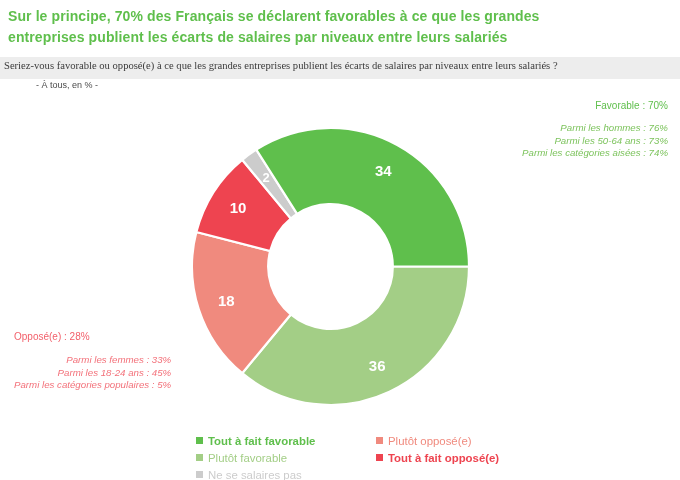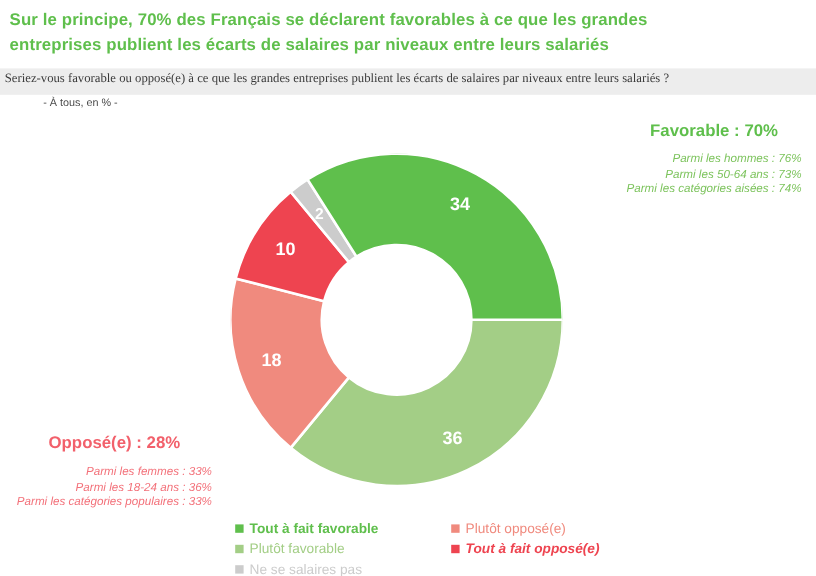--- a/index.html
+++ b/index.html
@@ -29,30 +29,30 @@
   .subtitle-text{
     position:absolute;left:4px;top:60px;
     font-size:10.6px;color:#3b3b3b;white-space:nowrap;font-family:Liberation Serif, serif;
   }
   .basis-text{
     position:absolute;left:5px;top:80px;
     font-size:9px;color:#4a4a4a;margin-left:31px;
   }
 
   
-  .side-heading{font-size:14px;font-weight:bold;text-align:center;}
+  .side-heading{font-size:10px;font-weight:normal;}
   .side-list{margin:0;padding:0;list-style:none;text-align:right;}
   .side-list li{font-size:9.7px;font-style:italic;line-height:12.6px;white-space:nowrap;}
 
   .fav-block{position:absolute;right:12px;top:100px;text-align:right;}
   .fav-block .side-heading{color:#5FBF4C;}
   .fav-block .side-list li{color:#7CC35C;}
   .fav-block .side-list{margin-top:11px;}
 
-  .opp-block{position:absolute;left:14px;top:331px;text-align:left;margin-top:29px;}
+  .opp-block{position:absolute;left:14px;top:331px;text-align:left;}
   .opp-block .side-heading{color:#F2606B;}
   .opp-block .side-list li{color:#F3717A;}
   .opp-block .side-list{margin-top:12px;}
 
   
   .donut-wrap{position:absolute;left:192px;top:128px;width:277px;height:277px;}
   .donut-wrap svg{display:block;}
   .slice-label{
     font-family:"Liberation Sans", sans-serif;
     font-size:15px;font-weight:bold;fill:#ffffff;
@@ -91,22 +91,22 @@
       <li>Parmi les hommes : 76%</li>
       <li>Parmi les 50-64 ans : 73%</li>
       <li>Parmi les catégories aisées : 74%</li>
     </ul>
   </div>
 
   <div class="opp-block">
     <div class="side-heading">Opposé(e) : 28%</div>
     <ul class="side-list">
       <li>Parmi les femmes : 33%</li>
-      <li>Parmi les 18-24 ans : 36%</li>
-      <li>Parmi les catégories populaires : 33%</li>
+      <li>Parmi les 18-24 ans : 45%</li>
+      <li>Parmi les catégories populaires : 5%</li>
     </ul>
   </div>
 
   <div class="donut-wrap">
     <svg id="donut-svg" width="277" height="277" viewBox="0 0 277 277">
         <path d="M 277 138.5 A 138.5 138.5 0 0 1 50.216777419806476 245.2160841244468 L 98.77254983891291 186.52223785600108 A 62.325 62.325 0 0 0 200.825 138.5 Z" fill="#A3CE86" stroke="#ffffff" stroke-width="2.2"></path>
         <text x="185.1456116184742" y="237.62697049233606" class="slice-label">36</text>
         <path d="M 50.216777419806476 245.2160841244468 A 138.5 138.5 0 0 1 4.351232183684601 104.05645062766757 L 78.13305448265807 123.00040278245041 A 62.325 62.325 0 0 0 98.77254983891291 186.52223785600108 Z" fill="#F08A7E" stroke="#ffffff" stroke-width="2.2"></path>
         <text x="34.30842994205889" y="172.3538932932558" class="slice-label">18</text>
         <path d="M 4.351232183684601 104.05645062766757 A 138.5 138.5 0 0 1 50.216777419806505 31.783915875553177 L 98.77254983891292 90.47776214399892 A 62.325 62.325 0 0 0 78.13305448265807 123.00040278245041 Z" fill="#EE4450" stroke="#ffffff" stroke-width="2.2"></path>
@@ -126,21 +126,21 @@
       <div class="legend-item">
         <span class="legend-swatch" style="background: rgb(240, 138, 126);"></span>
         <span class="legend-label" style="color: rgb(240, 138, 126);">Plutôt opposé(e)</span>
       </div>
       <div class="legend-item">
         <span class="legend-swatch" style="background: rgb(163, 206, 134);"></span>
         <span class="legend-label" style="color: rgb(163, 206, 134);">Plutôt favorable</span>
       </div>
       <div class="legend-item">
         <span class="legend-swatch" style="background: rgb(238, 68, 80);"></span>
-        <span class="legend-label bold" style="color: rgb(238, 68, 80); font-style: italic;">Tout à fait opposé(e)</span>
+        <span class="legend-label bold" style="color: rgb(238, 68, 80);">Tout à fait opposé(e)</span>
       </div>
       <div class="legend-item">
         <span class="legend-swatch" style="background: rgb(204, 204, 204);"></span>
         <span class="legend-label" style="color: rgb(204, 204, 204);">Ne se salaires pas</span>
       </div>
     </div>
 
 </div>
 
 </body></html>

